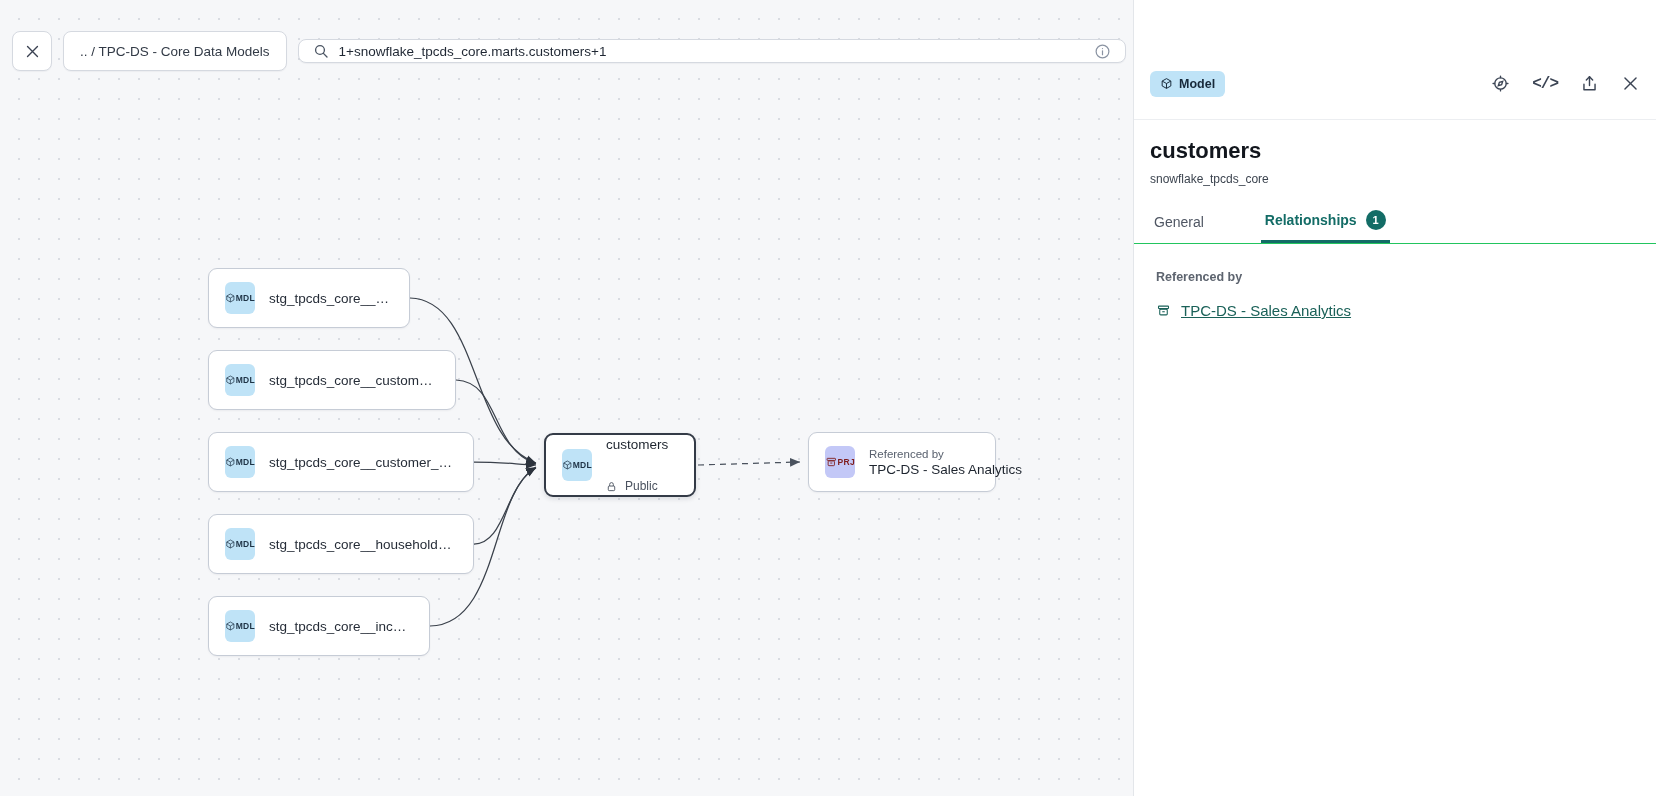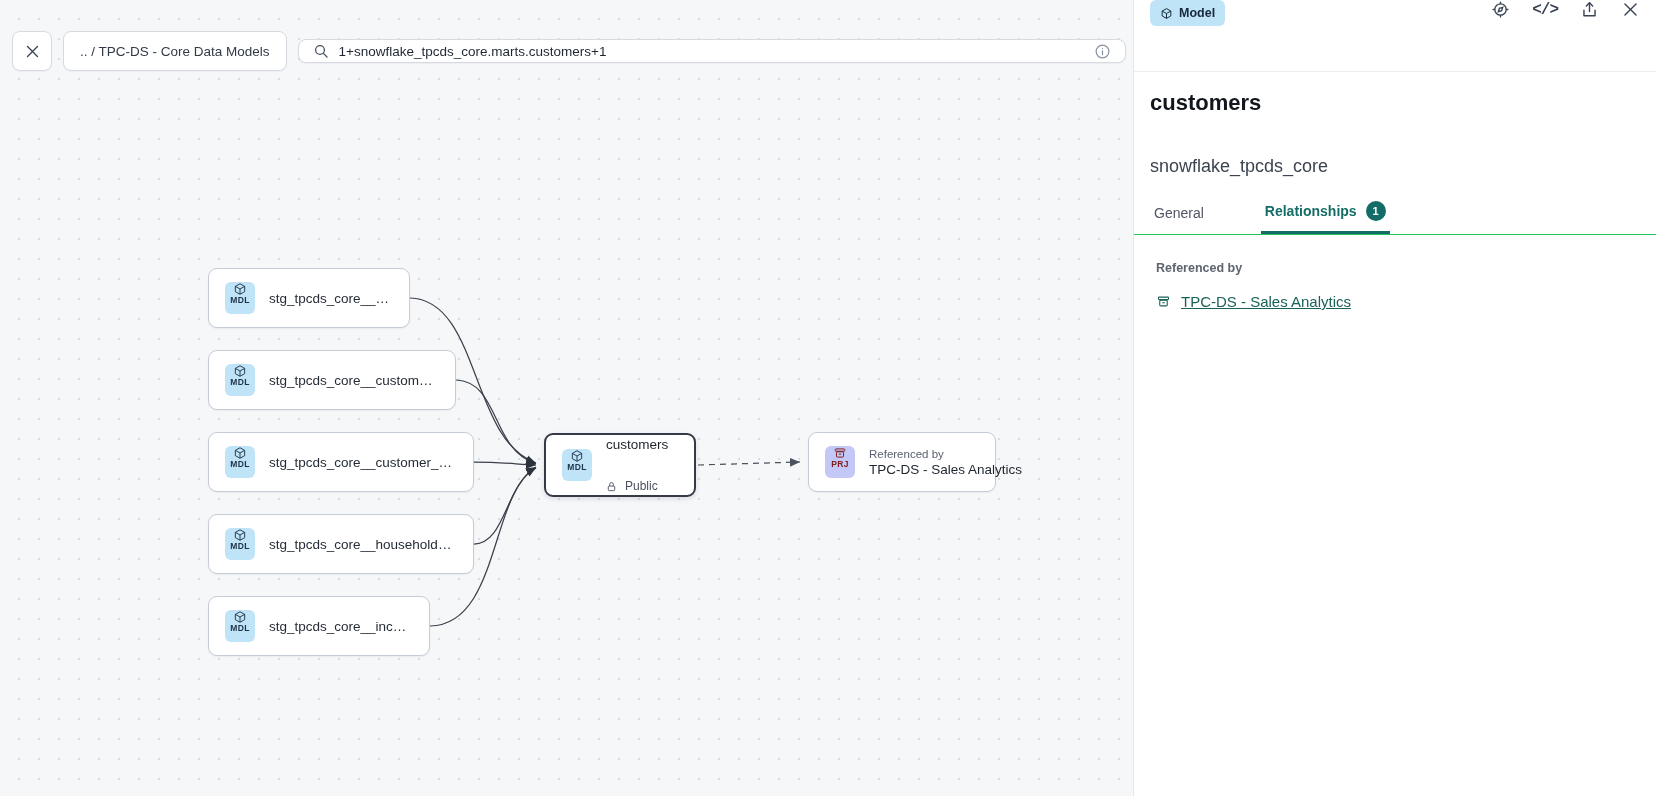--- a/index.html
+++ b/index.html
@@ -91,22 +91,22 @@
     cursor: pointer;
     box-shadow: 0 1px 2px rgba(16,24,40,0.05);
   }
   .node.selected {
     border: 2px solid #343b47;
     box-shadow: 0 2px 5px rgba(16,24,40,0.12);
   }
   .badge {
     width: 30px; height: 32px;
     border-radius: 6px;
-    display: flex; flex-direction: column;
-    align-items: center; 
+    display: flex; flex-direction: row;
+    align-items: center; justify-content: center;
     gap: 0px;
     flex: none;
   }
   .badge.mdl { background: #bfe3f7; color: #1e3346; }
   .badge.prj { background: #c3c8f7; color: #7f1d1d; }
   .badge .btxt { font-size: 8.5px; font-weight: bold; letter-spacing: .3px; line-height: 9px; }
   .node-label {
     font-size: 13.5px;
     color: #262d38;
     white-space: nowrap;
@@ -123,41 +123,42 @@
 
   
   .panel {
     width: 523px; height: 796px;
     background: #ffffff;
     border-left: 1px solid #e3e6ea;
     display: flex; flex-direction: column;
   }
   .panel-head {
     height: 72px;
-    display: flex; align-items: flex-start;
+    display: flex; align-items: center;
     padding: 0 16px 0 16px;
     border-bottom: 1px solid #eceef1;
     gap: 10px;
+    margin-top: 48px;
   }
   .chip {
     background: #bfe3f7;
     color: #17293a;
     border-radius: 6px;
     height: 26px;
     display: inline-flex; align-items: center; gap: 6px;
     padding: 0 10px;
     font-size: 12.5px; font-weight: bold;
     cursor: pointer;
   }
   .head-icons { margin-left: auto; display: flex; align-items: center; gap: 22px; color: #3b4454; }
   .head-icons > span { display: flex; cursor: pointer; }
   .code-ico { font-size: 16px; font-weight: bold; font-family: "Liberation Mono", monospace; letter-spacing: -1px; }
 
   .panel-title { font-size: 22px; font-weight: bold; color: #12161d; padding: 18px 16px 0 16px; }
-  .panel-sub { font-size: 18px; color: #3c444f; padding: 8px 16px 0 16px; margin-top: 32px; }
+  .panel-sub { font-size: 12px; color: #3c444f; padding: 8px 16px 0 16px; }
 
   .tabs {
     display: flex; align-items: flex-end;
     padding: 24px 16px 0 16px;
     gap: 26px;
     border-bottom: 1px solid #22c55e;
   }
   .tab {
     padding: 0 4px 10px 4px;
     font-size: 14px; color: #4f5663;

